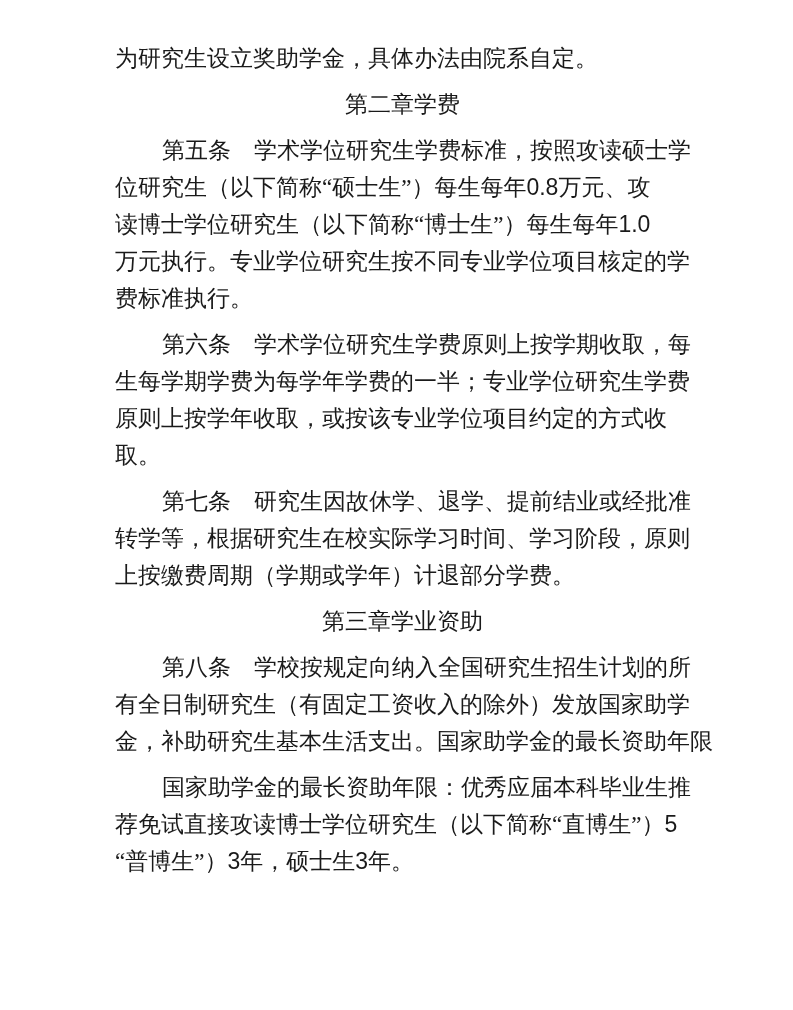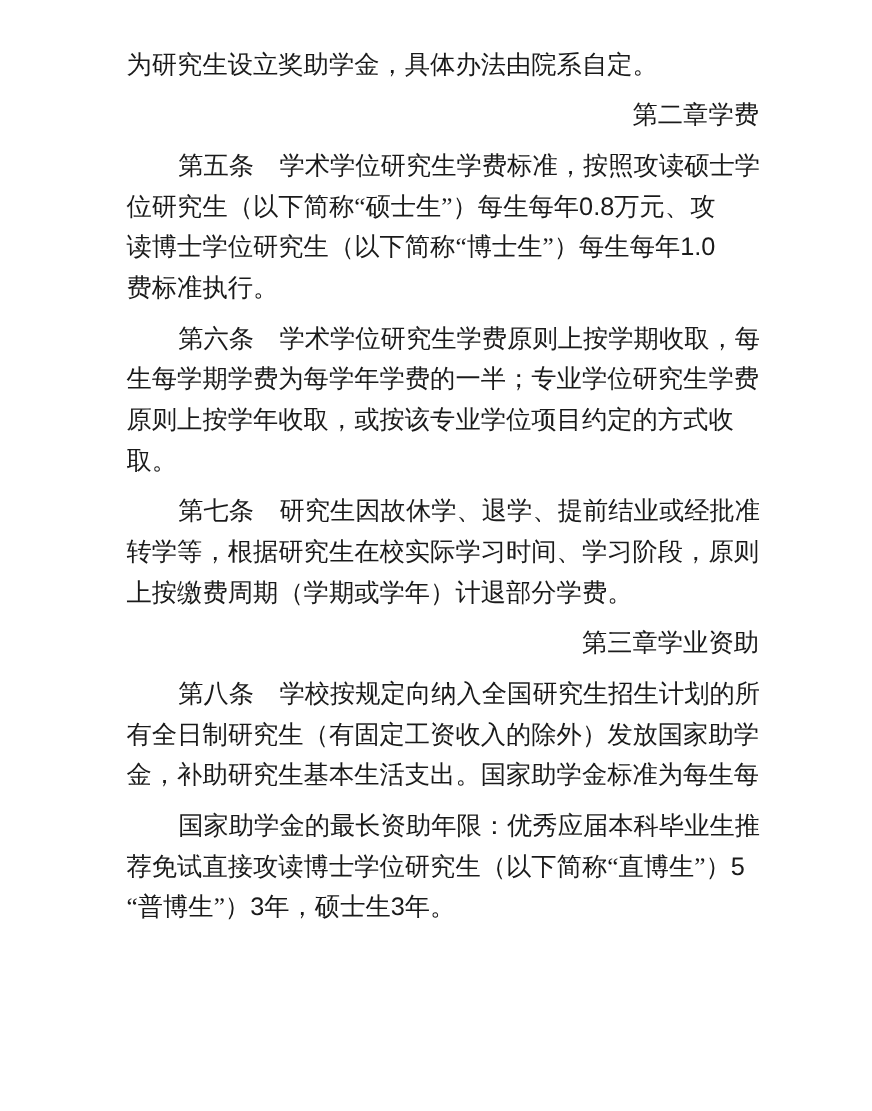--- a/index.html
+++ b/index.html
@@ -19,42 +19,43 @@
     font-size: 23px;
     line-height: 37px;
   }
   .line {
     white-space: nowrap;
     text-align: left;
     height: 37px;
   }
   .heading { text-align: center; }
   .indent  { text-indent: 47px; }
-  .pstart  { margin-top: 9px; text-align: right; }
+  .pstart  { margin-top: 9px; }
   .num { font-family: "Liberation Sans", "DejaVu Sans", sans-serif; }
 </style>
 </head>
 <body>
 
 <div class="page">
   <div class="content">
     <div class="line">为研究生设立奖助学金，具体办法由院系自定。</div>
     <div class="line heading pstart">第二章学费</div>
     <div class="line indent pstart">第五条　学术学位研究生学费标准，按照攻读硕士学</div>
     <div class="line">位研究生（以下简称“硕士生”）每生每年<span class="num">0.8</span>万元、攻</div>
     <div class="line">读博士学位研究生（以下简称“博士生”）每生每年<span class="num">1.0</span></div>
+    <div class="line">万元执行。专业学位研究生按不同专业学位项目核定的学</div>
     <div class="line">费标准执行。</div>
     <div class="line indent pstart">第六条　学术学位研究生学费原则上按学期收取，每</div>
     <div class="line">生每学期学费为每学年学费的一半；专业学位研究生学费</div>
     <div class="line">原则上按学年收取，或按该专业学位项目约定的方式收</div>
     <div class="line">取。</div>
     <div class="line indent pstart">第七条　研究生因故休学、退学、提前结业或经批准</div>
     <div class="line">转学等，根据研究生在校实际学习时间、学习阶段，原则</div>
     <div class="line">上按缴费周期（学期或学年）计退部分学费。</div>
     <div class="line heading pstart">第三章学业资助</div>
     <div class="line indent pstart">第八条　学校按规定向纳入全国研究生招生计划的所</div>
     <div class="line">有全日制研究生（有固定工资收入的除外）发放国家助学</div>
-    <div class="line">金，补助研究生基本生活支出。国家助学金标准为每生每</div>
+    <div class="line">金，补助研究生基本生活支出。国家助学金的最长资助年限</div>
     <div class="line indent pstart">国家助学金的最长资助年限：优秀应届本科毕业生推</div>
     <div class="line">荐免试直接攻读博士学位研究生（以下简称“直博生”）<span class="num">5</span></div>
     <div class="line">“普博生”）<span class="num">3</span>年，硕士生<span class="num">3</span>年。</div>
   </div>
 </div>
 
 </body></html>

